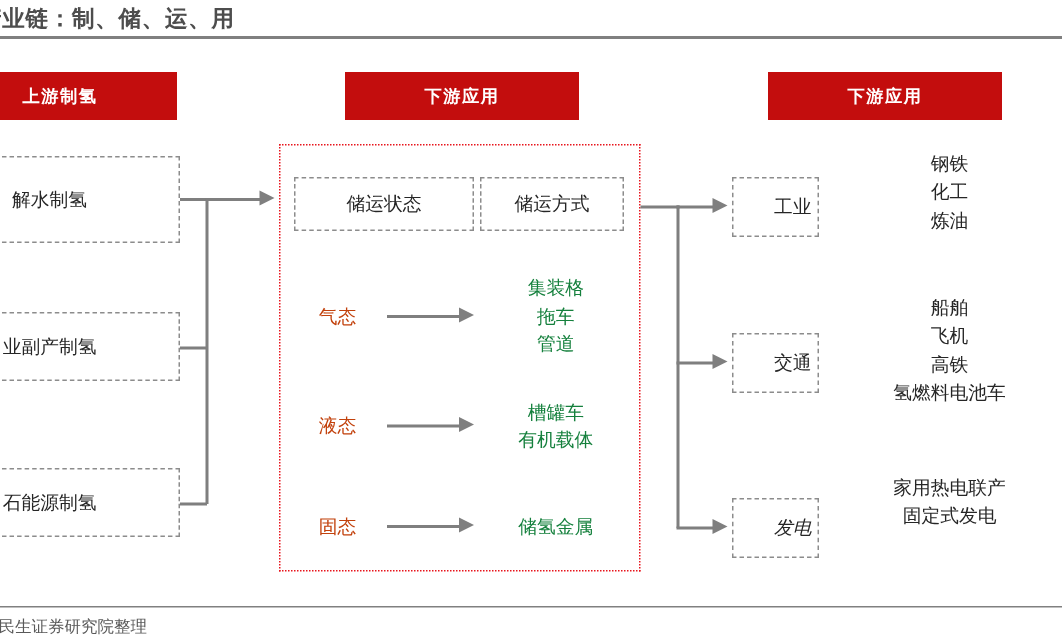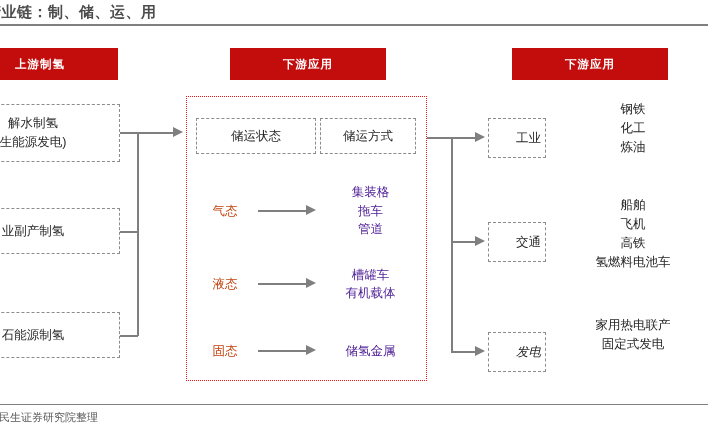--- a/index.html
+++ b/index.html
@@ -135,21 +135,21 @@
     height: 0;
     border-top: 5.5px solid transparent;
     border-bottom: 5.5px solid transparent;
     border-left: 10px solid #7f7f7f;
   }
   .mid-row .method-list {
     flex: 1;
     text-align: center;
     font-size: 12.5px;
     line-height: 1.48;
-    color: #4c1d95;
+    color: #15803d;
   }
 
   
   .down-box {
     position: absolute;
     border: 1.6px dashed #8c8c8c;
     background: #ffffff;
     display: flex;
     align-items: center;
     justify-content: center;
@@ -214,21 +214,20 @@
 
 <div class="chart-title">产业链：制、储、运、用</div>
 <div class="title-rule"></div>
 
 <div class="col-header upstream">上游制氢</div>
 <div class="col-header midstream">下游应用</div>
 <div class="col-header downstream">下游应用</div>
 
 <div class="dash-box up1">
   <span>解水制氢</span>
-  <span>生能源发电)</span>
 </div>
 <div class="dash-box up2">
   <span>业副产制氢</span>
 </div>
 <div class="dash-box up3">
   <span>石能源制氢</span>
 </div>
 
 <div class="ln h" style="left:120px; top:132px; width:18px;"></div>
 <div class="ln h" style="left:120px; top:231px; width:18px;"></div>

